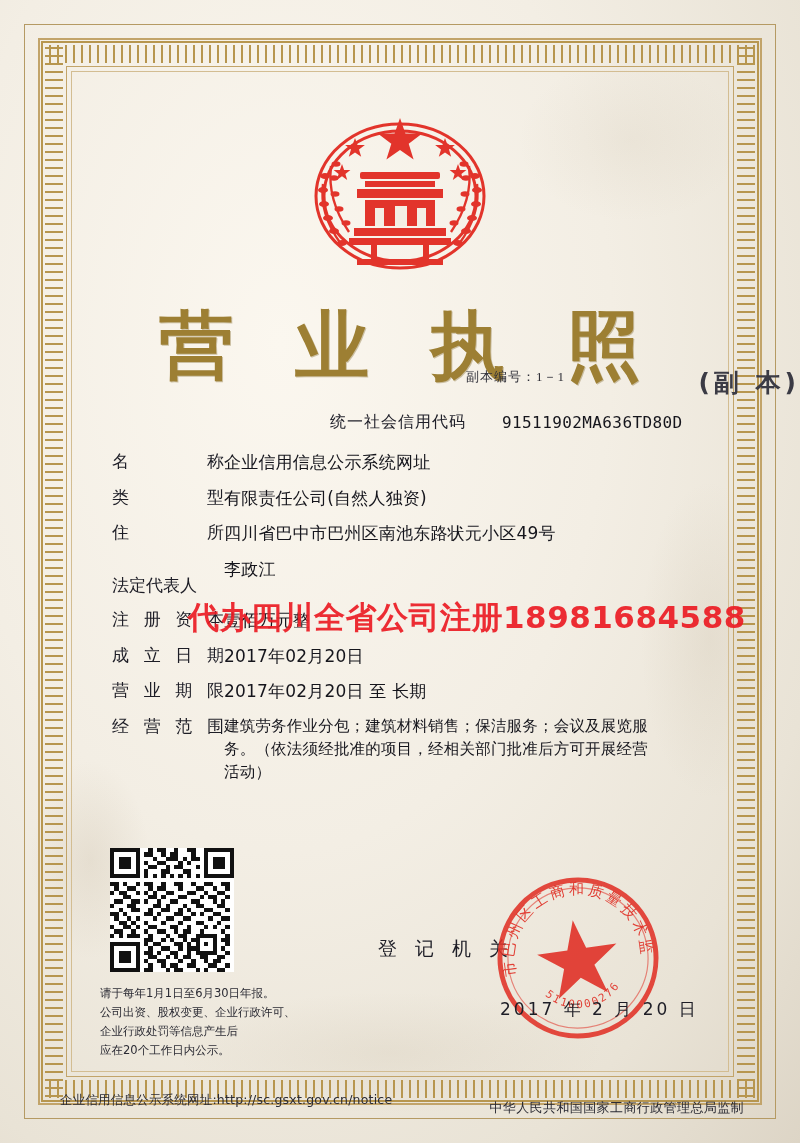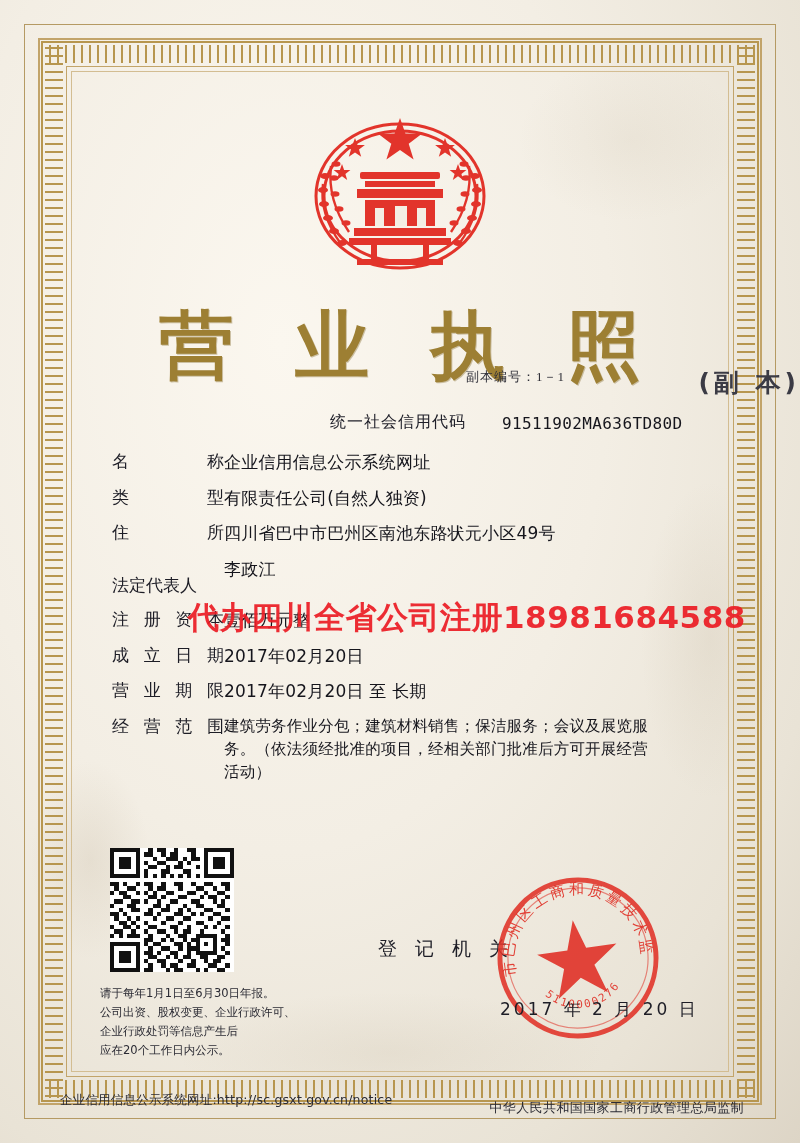--- a/index.html
+++ b/index.html
@@ -140,21 +140,21 @@
     letter-spacing: 1px;
   }
 
   
   .code-row {
     position: absolute;
     top: 412px;
     left: 330px;
     right: 105px;
     display: flex;
-    align-items: flex-end;
+    align-items: center;
   }
   .code-label {
     font-family: "DejaVu Sans", "Liberation Sans", sans-serif;
     font-size: 16px;
     color: #20202a;
     letter-spacing: 1px;
     white-space: nowrap;
   }
   .code-value {
     margin-left: 36px;

